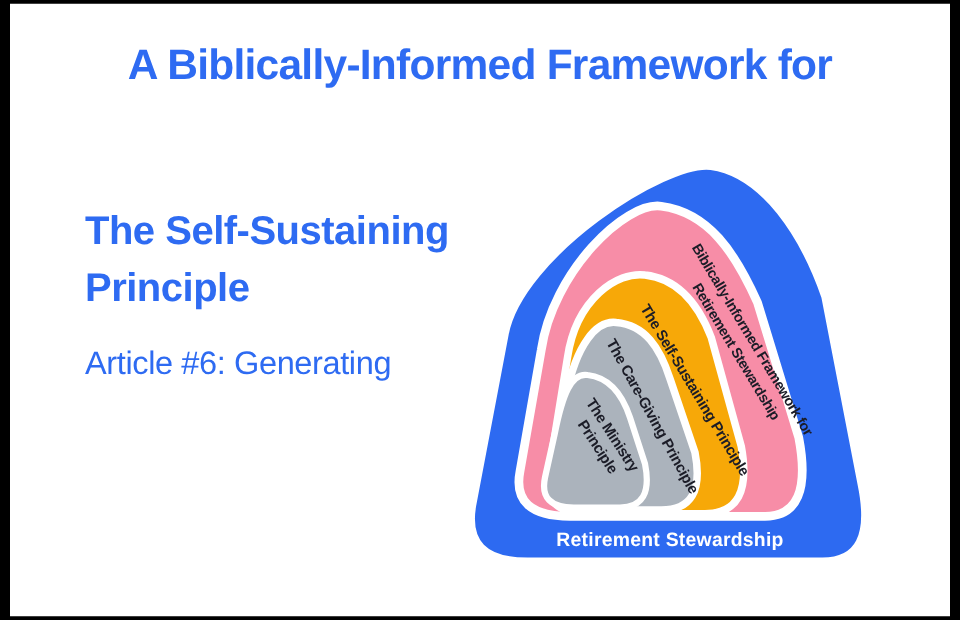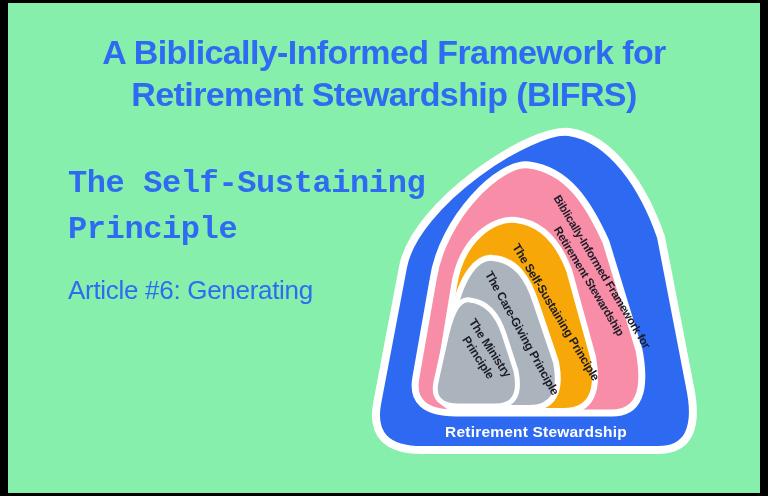--- a/index.html
+++ b/index.html
@@ -1,39 +1,38 @@
 <!DOCTYPE html>
 <html><head>
 <meta charset="utf-8">
 <style>
   html,body{margin:0;padding:0;background:#000;}
   .frame{position:relative;width:768px;height:496px;background:#000;overflow:hidden;
          font-family:"Liberation Sans",sans-serif;}
-  .canvas{position:absolute;left:8px;top:3px;right:8px;bottom:3px;background:#86efac;}
+  .canvas{position:absolute;left:8px;top:3px;right:8px;bottom:3px;background:#ffffff;}
   .title{position:absolute;left:0;right:0;top:28px;text-align:center;
          color:#2e6bf2;font-weight:bold;font-size:34px;line-height:42px;letter-spacing:-0.6px;}
   .subtitle{position:absolute;left:60px;top:158px;color:#2e6bf2;font-weight:bold;
-            font-size:32px;line-height:46px;letter-spacing:-0.4px;font-family:Liberation Mono, monospace;}
+            font-size:32px;line-height:46px;letter-spacing:-0.4px;}
   .article{position:absolute;left:60px;top:272px;color:#2e6bf2;font-weight:normal;
            font-size:26px;line-height:31px;letter-spacing:-0.3px;}
   .diagram{position:absolute;left:352px;top:117px;width:350px;height:350px;}
   .diagram path{stroke:#ffffff;}
   .diagram text{font-family:"Liberation Sans",sans-serif;font-weight:bold;}
   .band-label{fill:#1b1c27;letter-spacing:-0.3px;}
   .bottom-label{fill:#ffffff;letter-spacing:0.2px;}
 </style>
 </head>
 <body>
 
 <div class="frame">
   <div class="canvas">
 
     <div class="title">
       <div>A Biblically-Informed Framework for</div>
-      <div>Retirement Stewardship (BIFRS)</div>
     </div>
 
     <div class="subtitle">
       <div>The Self-Sustaining</div>
       <div>Principle</div>
     </div>
 
     <div class="article">
       <div>Article #6: Generating</div>
     </div>

